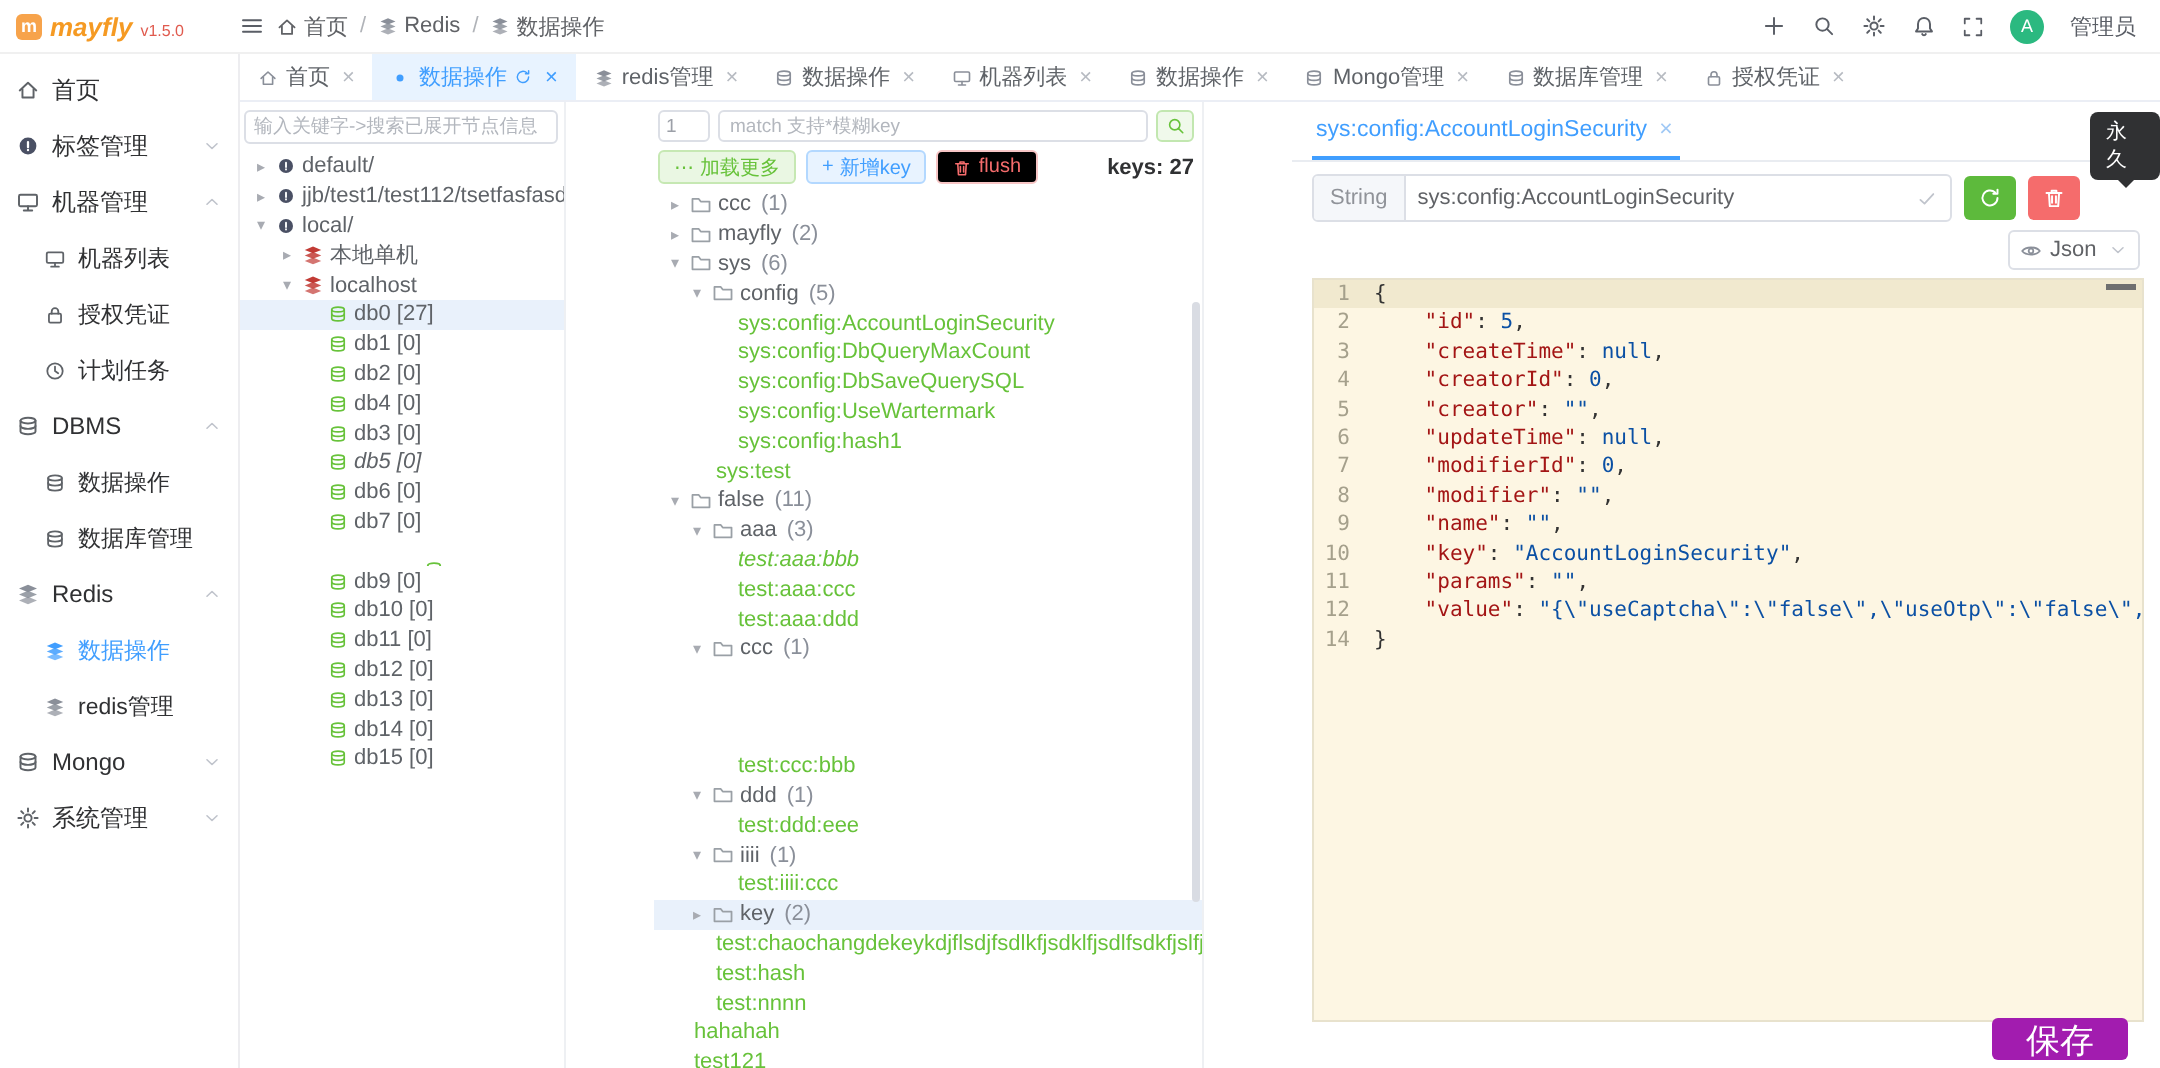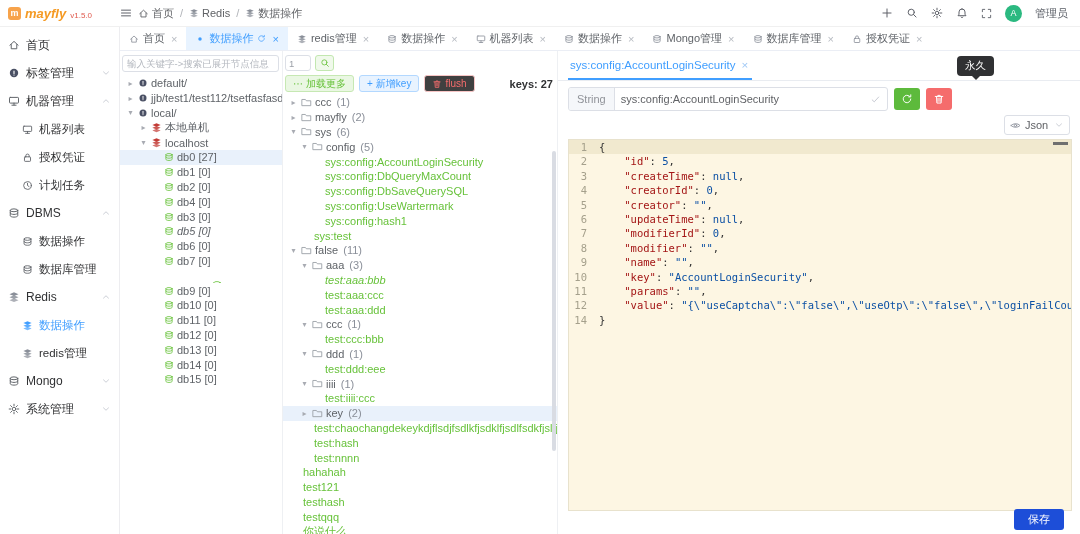--- a/index.html
+++ b/index.html
@@ -38,21 +38,21 @@
   
   .tabbar { height:24px; flex:0 0 24px; display:flex; align-items:stretch; border-bottom:1px solid #ebeef5; background:#fff; overflow:hidden; }
   .tab { display:flex; align-items:center; gap:4px; padding:0 9px; font-size:11px; color:#5f6368; cursor:pointer; white-space:nowrap; }
   .tab .ticon { color:#8a8f99; display:flex; }
   .tab .tclose { color:#b7bbc2; font-size:11px; margin-left:2px; }
   .tab.active { background:#e8f3ff; color:#409eff; }
   .tab.active .ticon, .tab.active .tclose, .tab.active .trefresh { color:#409eff; }
   .trefresh { font-size:11px; }
 
   
-  .workspace { flex:1; display:flex; min-height:0; }
+  .workspace { flex:1; display:flex; min-height:0;gap:44px; }
 
   
   .panel-servers { width:163px; flex:0 0 163px; border-right:1px solid #eef0f3; display:flex; flex-direction:column; overflow:hidden; }
   .srv-search { margin:4px 3px 2px 2px; }
   .srv-search input { width:100%; height:17px; border:1px solid #dcdfe6; border-radius:3px; font-size:9.5px; padding:0 4px; color:#606266; outline:none; }
   .srv-search input::placeholder { color:#b3b7be; }
   .tree { flex:1; overflow:hidden; padding-top:2px; }
   .trow { height:14.8px; display:flex; align-items:center; gap:3px; font-size:11px; color:#5f6368; white-space:nowrap; cursor:pointer; overflow:hidden; }
   .trow.sel { background:#e9f1fb; }
   .caret { width:9px; flex:0 0 9px; font-size:8px; color:#a8abb2; text-align:center; }
@@ -64,21 +64,21 @@
   .panel-keys { width:275px; flex:0 0 275px; border-right:1px solid #eef0f3; display:flex; flex-direction:column; position:relative; overflow:hidden; }
   .keys-row1 { display:flex; align-items:center; gap:4px; margin:4px 4px 0 2px; }
   .mini-input { width:26px; height:16px; border:1px solid #dcdfe6; border-radius:3px; font-size:9.5px; color:#9ca0a8; padding:0 3px; outline:none; }
   .match-input { flex:1; height:16px; border:1px solid #dcdfe6; border-radius:3px; font-size:9.5px; padding:0 5px; color:#606266; outline:none; }
   .match-input::placeholder { color:#b3b7be; }
   .scan-btn { width:19px; height:16px; border:1px solid #c2e7b0; background:#f0f9eb; color:#67c23a; border-radius:3px; display:flex; align-items:center; justify-content:center; cursor:pointer; }
   .keys-row2 { display:flex; align-items:center; gap:5px; margin:4px 4px 3px 2px; }
   .pill { height:17px; display:flex; align-items:center; gap:3px; padding:0 7px; border-radius:3px; font-size:10px; cursor:pointer; border:1px solid transparent; }
   .pill.green { background:#eaf7e3; border-color:#c6e8b3; color:#67c23a; }
   .pill.blue  { background:#e8f3ff; border-color:#b3d8ff; color:#409eff; }
-  .pill.red   { background:#404040; border-color:#f7c5c5; color:#f56c6c; }
+  .pill.red   { background:#000000; border-color:#f7c5c5; color:#f56c6c; }
   .keys-count { margin-left:auto; font-size:11px; font-weight:bold; color:#303133; }
   .keys-tree { flex:1; overflow:hidden; }
   .vscroll { position:absolute; right:1px; top:100px; width:4px; height:300px; background:#d9dce3; border-radius:2px; }
 
   
   .panel-detail { flex:1; display:flex; flex-direction:column; position:relative; min-width:0; background:#fff; }
   .ktab-row { height:30px; flex:0 0 30px; border-bottom:1px solid #e9ecf1; display:flex; align-items:flex-end; padding-left:10px; }
   .ktab { display:flex; align-items:center; gap:6px; color:#409eff; font-size:11.5px; padding:0 4px 7px 2px; border-bottom:2px solid #409eff; cursor:pointer; }
   .ktab .tclose { color:#9fc8f5; }
   .tooltip { position:absolute; top:5px; left:399px; background:#303133; color:#fff; font-size:10.5px; padding:3px 8px; border-radius:4px; z-index:5; }
@@ -102,21 +102,21 @@
     font-family:"DejaVu Sans Mono","Liberation Mono",monospace; font-size:10.5px; }
   .cline { display:flex; height:14.4px; line-height:14.4px; white-space:pre; }
   .cline.cur { background:#f1e9cf; }
   .lnum { width:30px; flex:0 0 30px; text-align:right; padding-right:12px; color:#a5a08c; }
   .ltext { flex:1; overflow:hidden; color:#333; }
   .tk-key { color:#a31515; }
   .tk-str { color:#0b50a4; }
   .tk-num { color:#0b50a4; }
   .mini-dash { position:absolute; top:2px; right:3px; width:15px; height:3px; background:#6f6f6f; }
 
-  .save-btn { position:absolute; right:16px; bottom:4px; width:50px; height:21px; background:#1d4ed8; border:none; border-radius:3px; color:#fff; font-size:11px; cursor:pointer; }
+  .save-btn { position:absolute; right:16px; bottom:4px; width:68px; height:21px; background:#a21caf; border:none; border-radius:3px; color:#fff; font-size:17px; cursor:pointer; }
 
   svg.ic { display:block; }
 </style>
 </head>
 <body>
 
 <div class="app">
 
   <header class="top-header">
     <div class="logo">
@@ -703,20 +703,21 @@
                   </svg>
                 </span>
                 <span class="">db15 [0]</span>
               </div>
             </div>
         </section>
 
         <section class="panel-keys">
           <div class="keys-row1">
             <input class="mini-input" value="1" style="">
+            <input class="match-input" placeholder="match 支持*模糊key" style="">
             <button class="scan-btn">
                 <span id="ic-scan">
                   <svg class="ic" viewBox="0 0 16 16" width="10" height="10" fill="none" stroke="#67c23a" stroke-width="1.3" stroke-linecap="round" stroke-linejoin="round" style="color:#67c23a">
                     <circle cx="7" cy="7" r="4.1"></circle>
                     <path d="M10.1 10.1 13.4 13.4"></path>
                   </svg>
                 </span>
               </button>
           </div>
           <div class="keys-row2">
@@ -829,21 +830,21 @@
               <div class="trow" style="padding-left: 17px;">
                 <span class="caret">▾</span>
                 <span class="ticon2">
                   <svg class="ic" viewBox="0 0 16 16" width="11" height="11" fill="none" stroke="#9aa0a6" stroke-width="1.3" stroke-linecap="round" stroke-linejoin="round" style="color:#9aa0a6">
                     <path d="M1.8 3.6h4.6l1.4 1.9h6.4v7.1H1.8z"></path>
                   </svg>
                 </span>
                 <span class="">ccc</span>
                 <span class="kcount">(1)</span>
               </div>
-              <div class="trow" style="padding-left: 42px;">
+              <div class="trow" style="padding-left: 42px; margin-top: 44px;">
                 <span class="klabel">test:ccc:bbb</span>
               </div>
               <div class="trow" style="padding-left: 17px;">
                 <span class="caret">▾</span>
                 <span class="ticon2">
                   <svg class="ic" viewBox="0 0 16 16" width="11" height="11" fill="none" stroke="#9aa0a6" stroke-width="1.3" stroke-linecap="round" stroke-linejoin="round" style="color:#9aa0a6">
                     <path d="M1.8 3.6h4.6l1.4 1.9h6.4v7.1H1.8z"></path>
                   </svg>
                 </span>
                 <span class="">ddd</span>

